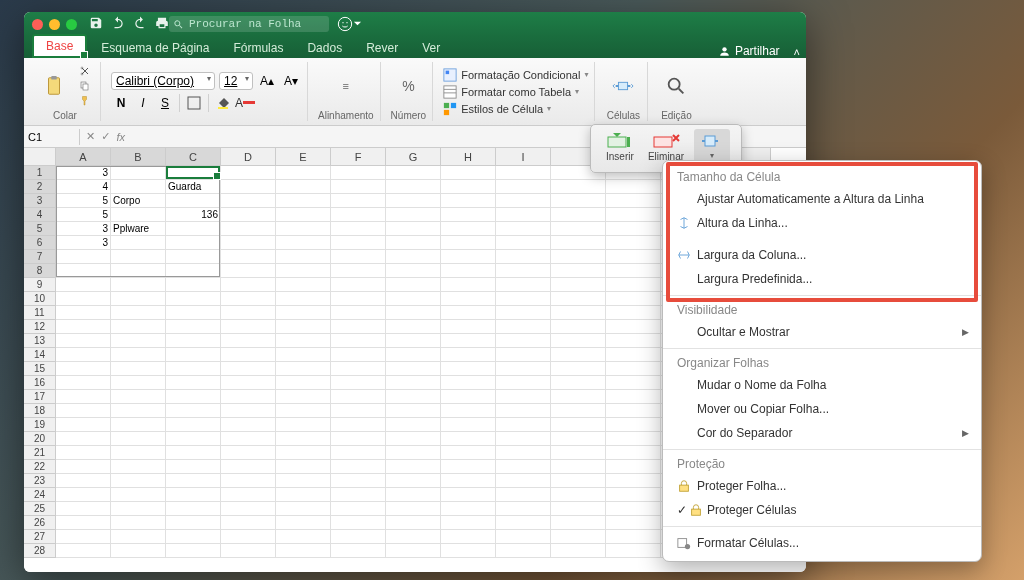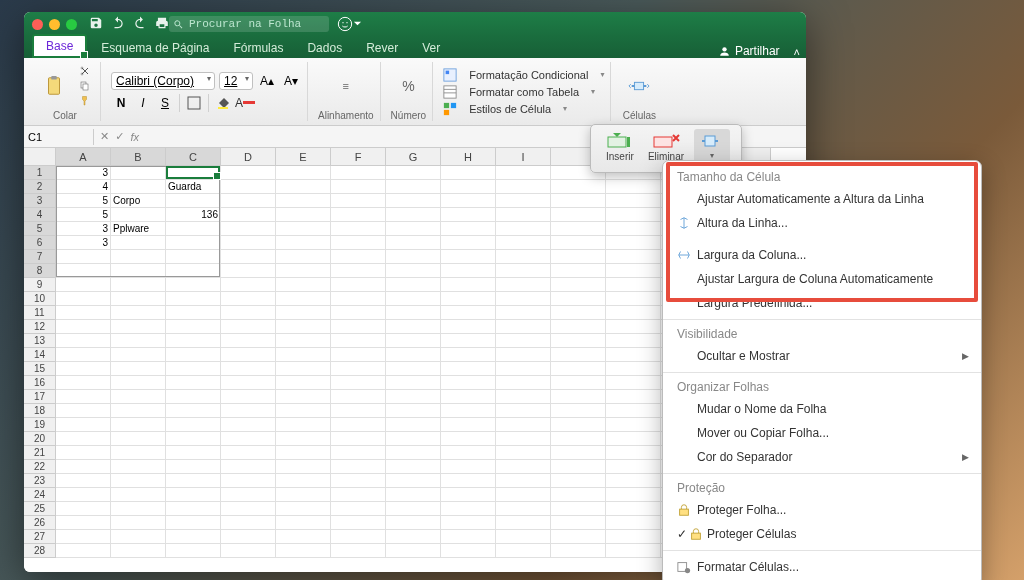--- a/index.html
+++ b/index.html
@@ -12,43 +12,43 @@
 .qat { display:flex; gap:8px; align-items:center; }
 .qat svg { width:14px; height:14px; fill:#fff; opacity:.9; }
 .doctitle { flex:1; text-align:center; font-size:12px; }
 .search { position:relative; }
 .search input { background:rgba(255,255,255,.15); border:none; border-radius:3px; padding:2px 6px 2px 20px; width:160px; font-size:11px; color:#fff;font-family:Liberation Mono, monospace; }
 .search input::placeholder{color:#bce6cf}
 .search svg { position:absolute; left:4px; top:3px; width:11px; height:11px; fill:#bce6cf; }
 .smile { width:16px; height:16px; fill:#fff; margin-left:8px; }
 .tabs { height:22px; background:linear-gradient(#1a6d3e,#175f36); display:flex; align-items:flex-end; padding-left:8px; font-size:12px; }
 .tabs .tab { padding:3px 12px; color:#d4ecd9; cursor:pointer; }
-.tabs .tab.active { background:#fff; color:#6d28d9; border-radius:3px 3px 0 0; font-weight:500; }
+.tabs .tab.active { background:#fff; color:#ef4444; border-radius:3px 3px 0 0; font-weight:500; }
 .tabs .spacer{flex:1}
 .tabs .share { color:#fff; font-size:12px; padding:0 8px; display:flex; align-items:center; gap:4px; }
 .ribbon { height:68px; background:linear-gradient(#fafafa,#eaeaea); border-bottom:1px solid #ccc; display:flex; padding:4px 6px; gap:4px; font-size:11px; }
 .rgroup { display:flex; flex-direction:column; align-items:center; border-right:1px solid #d8d8d8; padding:0 6px; position:relative; }
 .rgroup:last-child{border-right:none}
 .rgroup .tools { display:flex; align-items:center; gap:4px; flex:1; }
 .rgroup .lbl { font-size:10px; color:#666; }
 .bigbtn { width:36px; height:44px; display:flex; flex-direction:column; align-items:center; justify-content:center; gap:2px; border-radius:3px; }
 .bigbtn svg{width:22px;height:22px}
 .smallstack { display:flex; flex-direction:column; gap:1px; }
 .sbtn { width:18px; height:14px; display:flex; align-items:center; justify-content:center; }
 .sbtn svg{width:12px;height:12px;fill:#555}
 .fontrow { display:flex; gap:4px; align-items:center; }
 .combo { border:1px solid #c0c0c0; background:#fff; border-radius:3px; padding:1px 14px 1px 4px; font-size:12px; position:relative;text-decoration:underline; }
 .combo::after{content:"▾";position:absolute;right:3px;top:1px;font-size:8px;color:#666}
 .fmtrow { display:flex; gap:2px; margin-top:2px; }
 .fb { width:20px;height:18px; display:flex; align-items:center; justify-content:center; font-size:12px; border-radius:2px; }
 .sep{width:1px;background:#d0d0d0;margin:0 2px}
-.menuline { display:flex; align-items:center; gap:12px; font-size:11px; color:#333; padding:1px 0;}
+.menuline { display:flex; align-items:center; gap:4px; font-size:11px; color:#333; padding:1px 0;}
 .menuline svg{width:14px;height:14px}
 .namebox { height:22px; display:flex; align-items:center; border-bottom:1px solid #ccc; background:#f5f5f5; font-size:11px; }
-.nbox { width:70px; padding:2px 4px; border-right:1px solid #ccc;}
+.nbox { width:56px; padding:2px 4px; border-right:1px solid #ccc;}
 .nbox input{border:none;background:transparent;width:100%;font-size:11px}
 .fbar { display:flex; align-items:center; gap:6px; padding:0 6px; }
 .fbar span{color:#888;font-size:11px}
 .fx { font-style:italic; font-size:11px; }
 .fbar input{border:none;flex:1;font-size:11px;background:transparent}
 .sheet { position:relative; background:#fff; height:424px; overflow:hidden; }
 .corner { position:absolute; left:0; top:0; width:32px; height:18px; background:#f0f0f0; border-right:1px solid #ccc; border-bottom:1px solid #ccc; }
 .colhdrs { position:absolute; left:32px; top:0; height:18px; display:flex; }
 .ch { width:55px; height:18px; background:#f0f0f0; border-right:1px solid #ccc; border-bottom:1px solid #ccc; text-align:center; font-size:11px; color:#444; line-height:18px; }
 .ch.sel { background:#d8d8d8; font-weight:500; }
@@ -257,20 +257,31 @@
             <svg viewBox="0 0 24 24">
               <rect x="7" y="8" width="10" height="8" fill="#d7ecfb" stroke="#5b9bd5"></rect>
               <path d="M4 12h3M17 12h3" stroke="#5b9bd5" stroke-width="2"></path>
               <path d="M3 10l-2 2 2 2M21 10l2 2-2 2" fill="none" stroke="#5b9bd5"></path>
             </svg>
           </div>
         </div>
       <div class="lbl">Células</div>
     </div>
 
+    <div class="rgroup">
+      <div class="tools">
+          <div class="bigbtn">
+            <svg viewBox="0 0 24 24">
+              <circle cx="10" cy="10" r="6" fill="none" stroke="#555" stroke-width="2"></circle>
+              <path d="M15 15l5 5" stroke="#555" stroke-width="2"></path>
+            </svg>
+          </div>
+        </div>
+      <div class="lbl">Edição</div>
+    </div>
   </div>
 
   <div class="namebox">
     <div class="nbox"><input value="C1" style=""></div>
     <div class="fbar">
       <span>✕</span>
       <span>✓</span>
       <span class="fx">fx</span>
       <input style="">
     </div>
@@ -789,23 +800,20 @@
       <span>Altura da Linha...</span>
     </div>
   <div style="height:8px"></div>
   <div class="mitem">
       <svg viewBox="0 0 16 16">
         <path d="M2 8h12M4 4l-2 4 2 4M12 4l2 4-2 4" stroke="#5b9bd5" fill="none"></path>
       </svg>
       <span>Largura da Coluna...</span>
     </div>
   <div class="mitem">
-      <span>Ajustar Largura de Coluna Automaticamente</span>
-    </div>
-  <div class="mitem">
       <span>Largura Predefinida...</span>
     </div>
   <hr>
   <div class="mhdr">Visibilidade</div>
   <div class="mitem sub">
       <span>Ocultar e Mostrar</span>
     </div>
   <hr>
   <div class="mhdr">Organizar Folhas</div>
   <div class="mitem">

